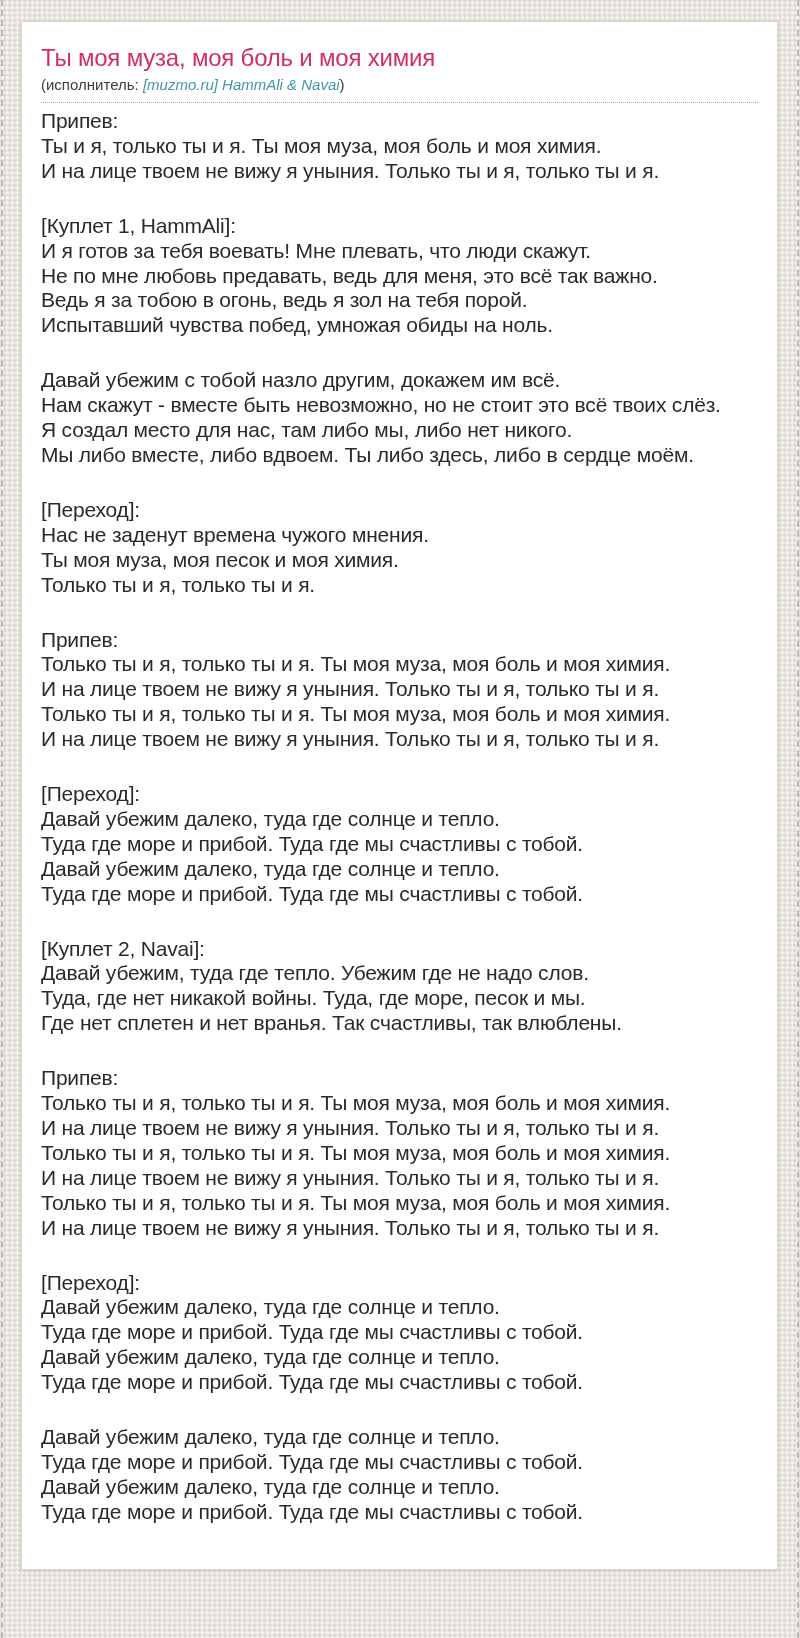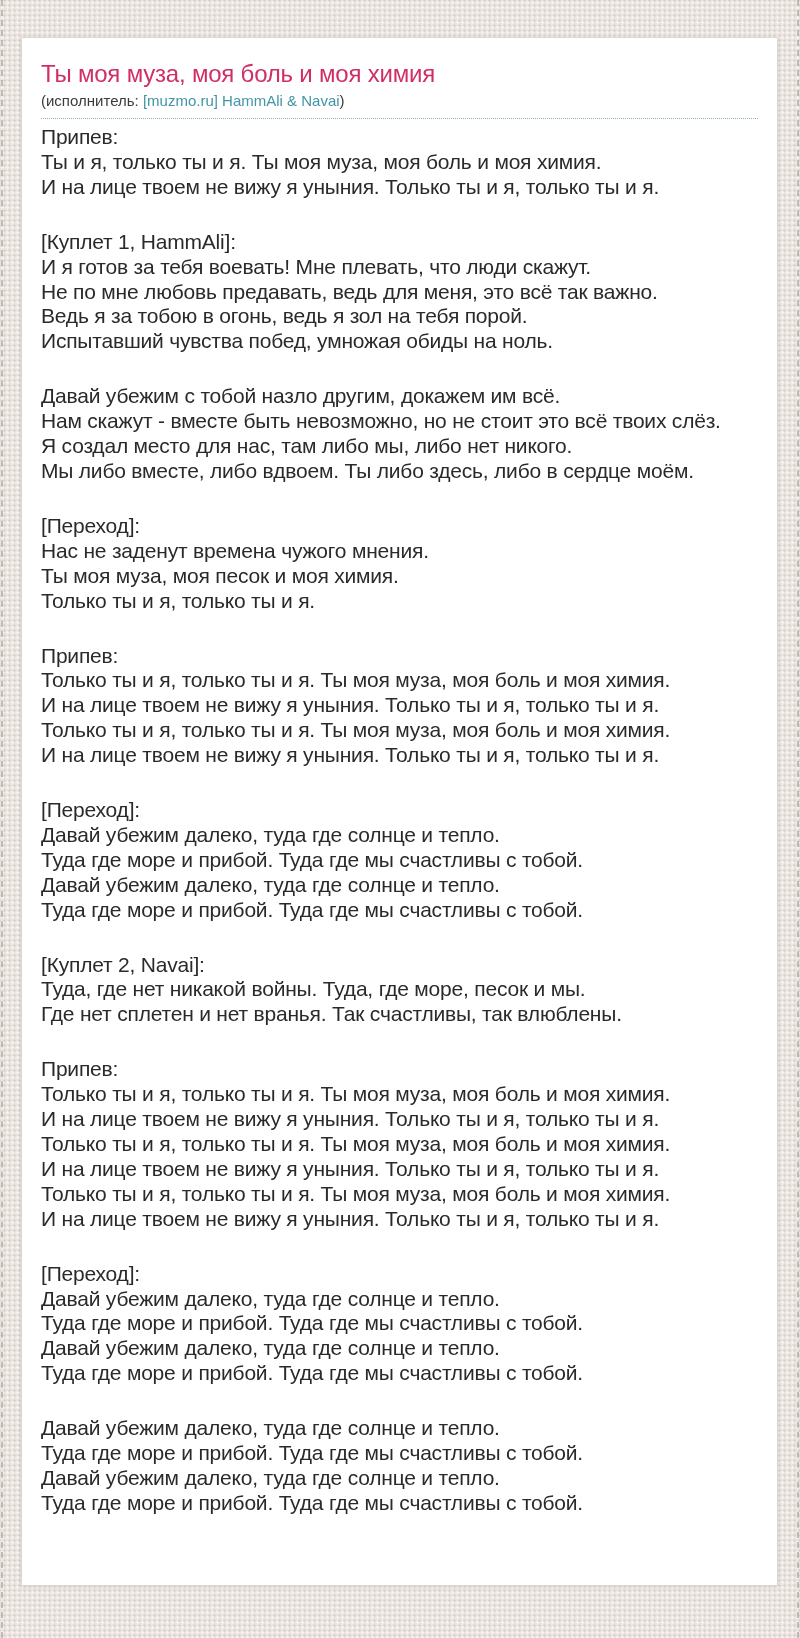--- a/index.html
+++ b/index.html
@@ -30,21 +30,21 @@
   .stitch {
     position: absolute; top: 0; bottom: 0; width: 0;
     border-left: 2px dashed rgba(185,177,167,0.85);
   }
   .stitch-left  { left: 1px; }
   .stitch-right { right: 1px; }
 
   .card {
     position: relative;
     margin-left: 21px;
-    margin-top: 37px;
+    margin-top: 21px;
     width: 757px;
     min-height: 1549px;
     background: var(--card-background);
     border: 1px solid #dcd7d1;
     box-shadow: 0 1px 3px rgba(0,0,0,0.12);
     padding: 21px 19px 24px 19px;
   }
 
   .header h1 {
     margin: 0 0 3px 0;
@@ -58,20 +58,21 @@
     font-size: 15px;
     line-height: 20px;
     color: var(--subtitle-text);
     padding-bottom: 7px;
     border-bottom: 1px dotted var(--header-divider);
     white-space: nowrap;
   }
   .subtitle a {
     color: var(--artist-link);
     text-decoration: none;
+    font-style: italic;
   }
 
   .lyrics {
     margin-top: 6px;
     font-size: 21px;
     line-height: 24.9px;
     color: var(--lyrics-text);
     letter-spacing: -0.2px;
   }
   .stanza { margin: 0 0 30px 0; }
@@ -123,20 +124,21 @@
       </p>
       <p class="stanza">
         <span class="line">[Переход]:</span>
         <span class="line">Давай убежим далеко, туда где солнце и тепло.</span>
         <span class="line">Туда где море и прибой. Туда где мы счастливы с тобой.</span>
         <span class="line">Давай убежим далеко, туда где солнце и тепло.</span>
         <span class="line">Туда где море и прибой. Туда где мы счастливы с тобой.</span>
       </p>
       <p class="stanza">
         <span class="line">[Куплет 2, Navai]:</span>
+        <span class="line">Давай убежим, туда где тепло. Убежим где не надо слов.</span>
         <span class="line">Туда, где нет никакой войны. Туда, где море, песок и мы.</span>
         <span class="line">Где нет сплетен и нет вранья. Так счастливы, так влюблены.</span>
       </p>
       <p class="stanza">
         <span class="line">Припев:</span>
         <span class="line">Только ты и я, только ты и я. Ты моя муза, моя боль и моя химия.</span>
         <span class="line">И на лице твоем не вижу я уныния. Только ты и я, только ты и я.</span>
         <span class="line">Только ты и я, только ты и я. Ты моя муза, моя боль и моя химия.</span>
         <span class="line">И на лице твоем не вижу я уныния. Только ты и я, только ты и я.</span>
         <span class="line">Только ты и я, только ты и я. Ты моя муза, моя боль и моя химия.</span>

